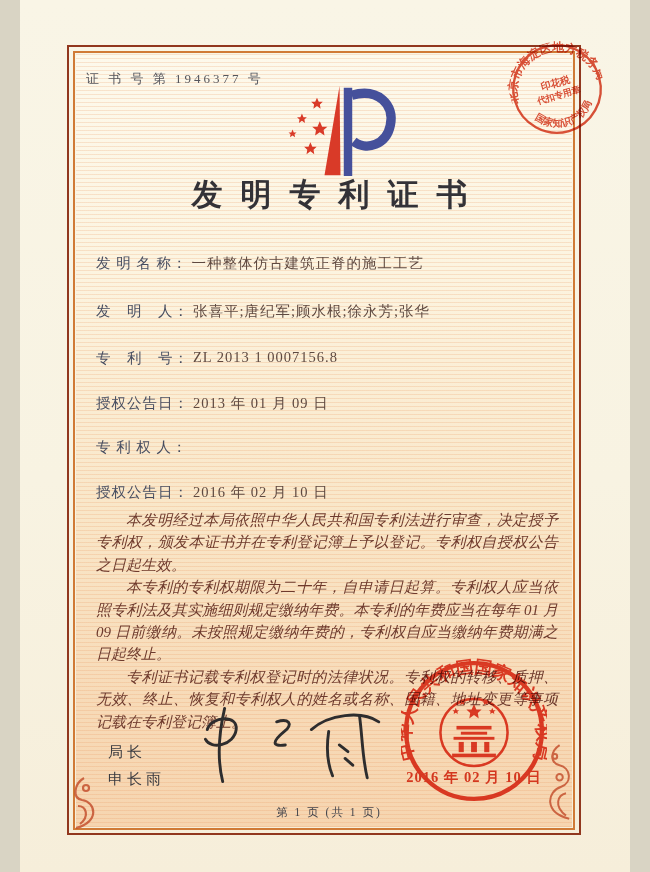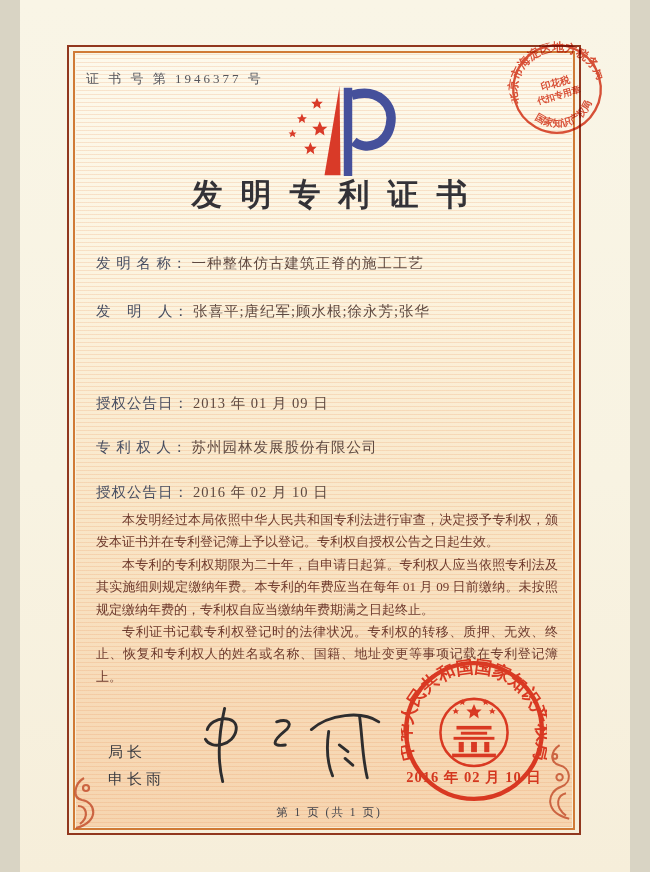--- a/index.html
+++ b/index.html
@@ -18,21 +18,21 @@
   .frame-outer{position:absolute;left:47px;top:45px;right:49px;bottom:37px;border:2px solid #91371e;}
   .frame-inner{position:absolute;left:53px;top:51px;right:55px;bottom:42px;border:2px solid #d07a36;}
   .cert-no{position:absolute;left:66px;top:70px;font-size:13px;letter-spacing:3px;color:#55555c;}
   .logo{position:absolute;left:262px;top:84px;width:132px;height:94px;}
   .tax-seal{position:absolute;left:490px;top:42px;width:94px;height:94px;transform:rotate(-16deg);mix-blend-mode:multiply;opacity:.92;}
   .title{position:absolute;left:0;right:0;top:174px;text-align:center;font-size:31px;font-weight:600;color:#333237;letter-spacing:18px;text-indent:18px;padding-left:9px;}
   .field-row{position:absolute;left:76px;right:60px;font-size:14.5px;display:flex;}
   .field-label{color:#474d60;letter-spacing:1px;white-space:pre;}
   .field-value{color:#5f4940;margin-left:4px;letter-spacing:1px;}
   .row0{top:254px}.row1{top:302px}.row2{top:349px}.row3{top:394px}.row4{top:438px}.row5{top:483px}
-  .body-text{position:absolute;left:76px;right:72px;top:509px;font-size:13px;line-height:22.4px;color:#6e3a2d;text-align:justify;}
+  .body-text{position:absolute;left:76px;right:72px;top:509px;font-size:15px;line-height:22.4px;color:#6e3a2d;font-style:italic;text-align:justify;}
   .body-text p{margin:0;text-indent:2em;}
   .signature{position:absolute;left:168px;top:698px;width:212px;height:92px;}
   .director{position:absolute;left:88px;top:739px;font-size:15px;color:#3b3b40;letter-spacing:4px;line-height:27px;}
   .office-seal{position:absolute;left:381px;top:658px;width:146px;height:146px;mix-blend-mode:multiply;opacity:.95;}
   .issue-date{position:absolute;left:374px;top:768px;width:160px;text-align:center;font-size:14.5px;font-weight:700;color:#d4371f;letter-spacing:1px;z-index:5;}
   .footer{position:absolute;left:0;right:0;top:805px;text-align:center;font-size:11.5px;color:#45454c;letter-spacing:2px;padding-left:8px;}
   .orn-br{position:absolute;right:56px;bottom:40px;width:48px;height:100px;opacity:.8;}
   .orn-bl{position:absolute;left:52px;bottom:40px;width:46px;height:58px;opacity:.8;}
   svg text{font-family:"Liberation Serif","DejaVu Serif",serif;}
 </style>
@@ -80,27 +80,30 @@
   <div class="title">发明专利证书</div>
 
   <div class="field-row row0">
     <span class="field-label">发 明 名 称：</span>
     <span class="field-value">一种整体仿古建筑正脊的施工工艺</span>
   </div>
   <div class="field-row row1">
     <span class="field-label">发　明　人：</span>
     <span class="field-value">张喜平;唐纪军;顾水根;徐永芳;张华</span>
   </div>
+  <div class="field-row row2">
+    <span class="field-label">专　利　号：</span>
+    <span class="field-value">ZL 2013 1 0007156.8</span>
+  </div>
   <div class="field-row row3">
     <span class="field-label">授权公告日：</span>
     <span class="field-value">2013 年 01 月 09 日</span>
   </div>
   <div class="field-row row4">
     <span class="field-label">专 利 权 人：</span>
-    <span class="field-value">苏州园林发展股份有限公司</span>
   </div>
   <div class="field-row row5">
     <span class="field-label">授权公告日：</span>
     <span class="field-value">2016 年 02 月 10 日</span>
   </div>
 
   <div class="body-text">
     <p>本发明经过本局依照中华人民共和国专利法进行审查，决定授予专利权，颁发本证书并在专利登记簿上予以登记。专利权自授权公告之日起生效。</p>
     <p>本专利的专利权期限为二十年，自申请日起算。专利权人应当依照专利法及其实施细则规定缴纳年费。本专利的年费应当在每年 01 月 09 日前缴纳。未按照规定缴纳年费的，专利权自应当缴纳年费期满之日起终止。</p>
     <p>专利证书记载专利权登记时的法律状况。专利权的转移、质押、无效、终止、恢复和专利权人的姓名或名称、国籍、地址变更等事项记载在专利登记簿上。</p>

